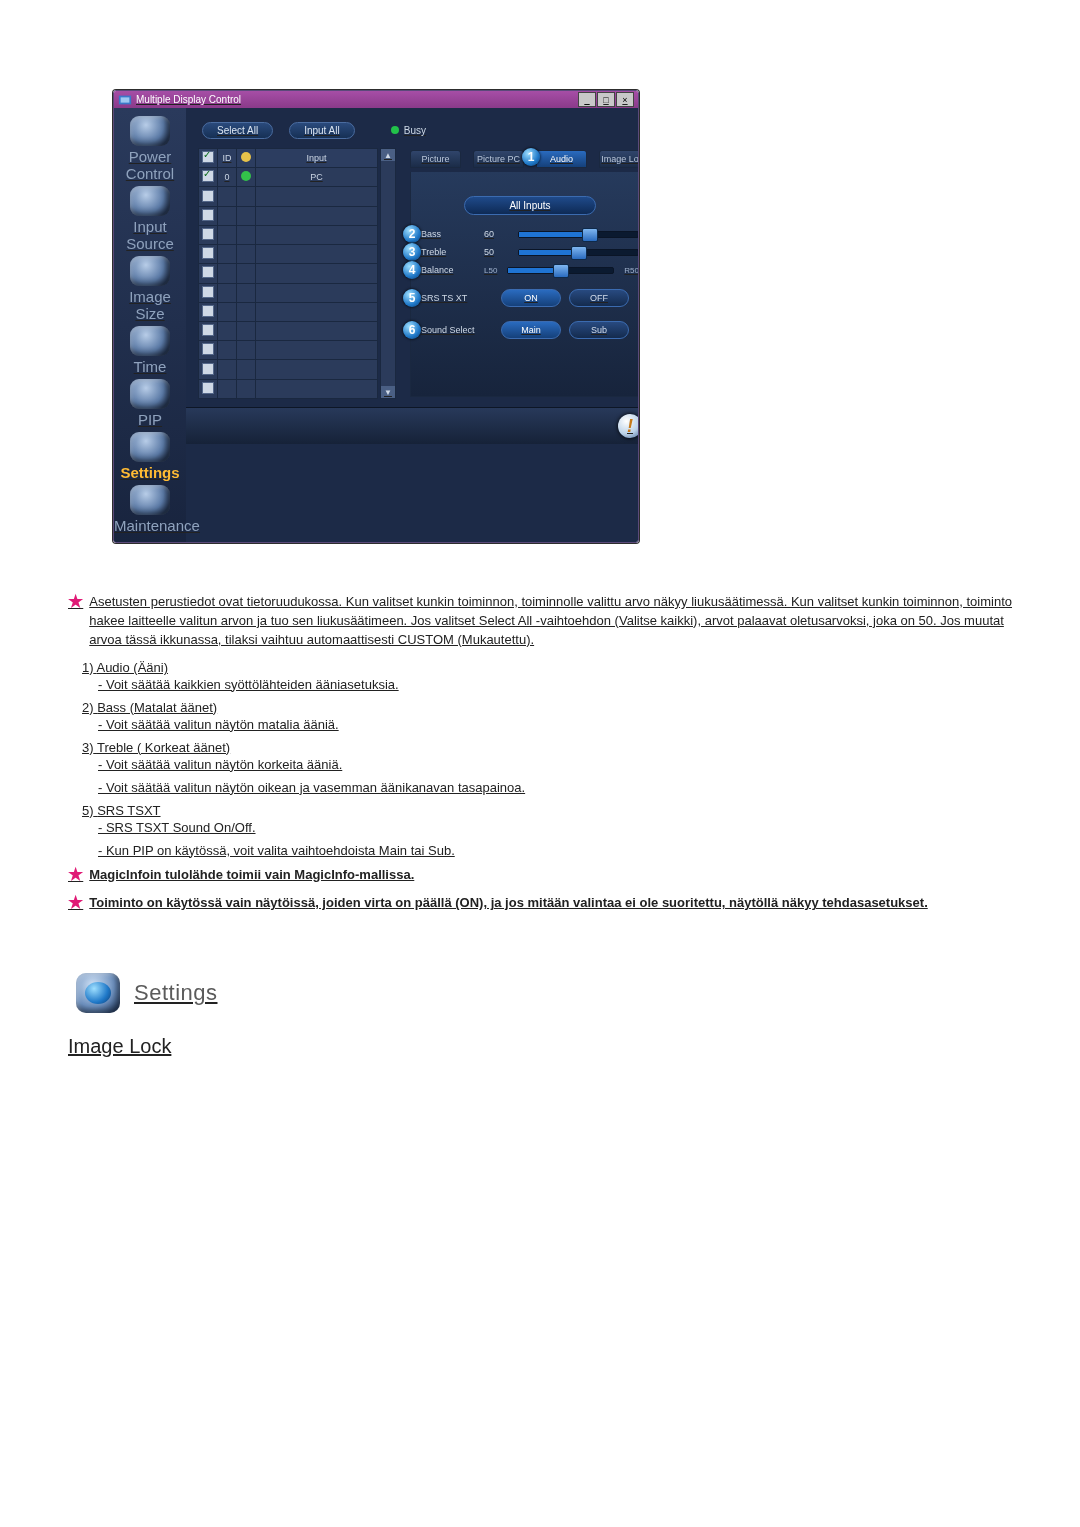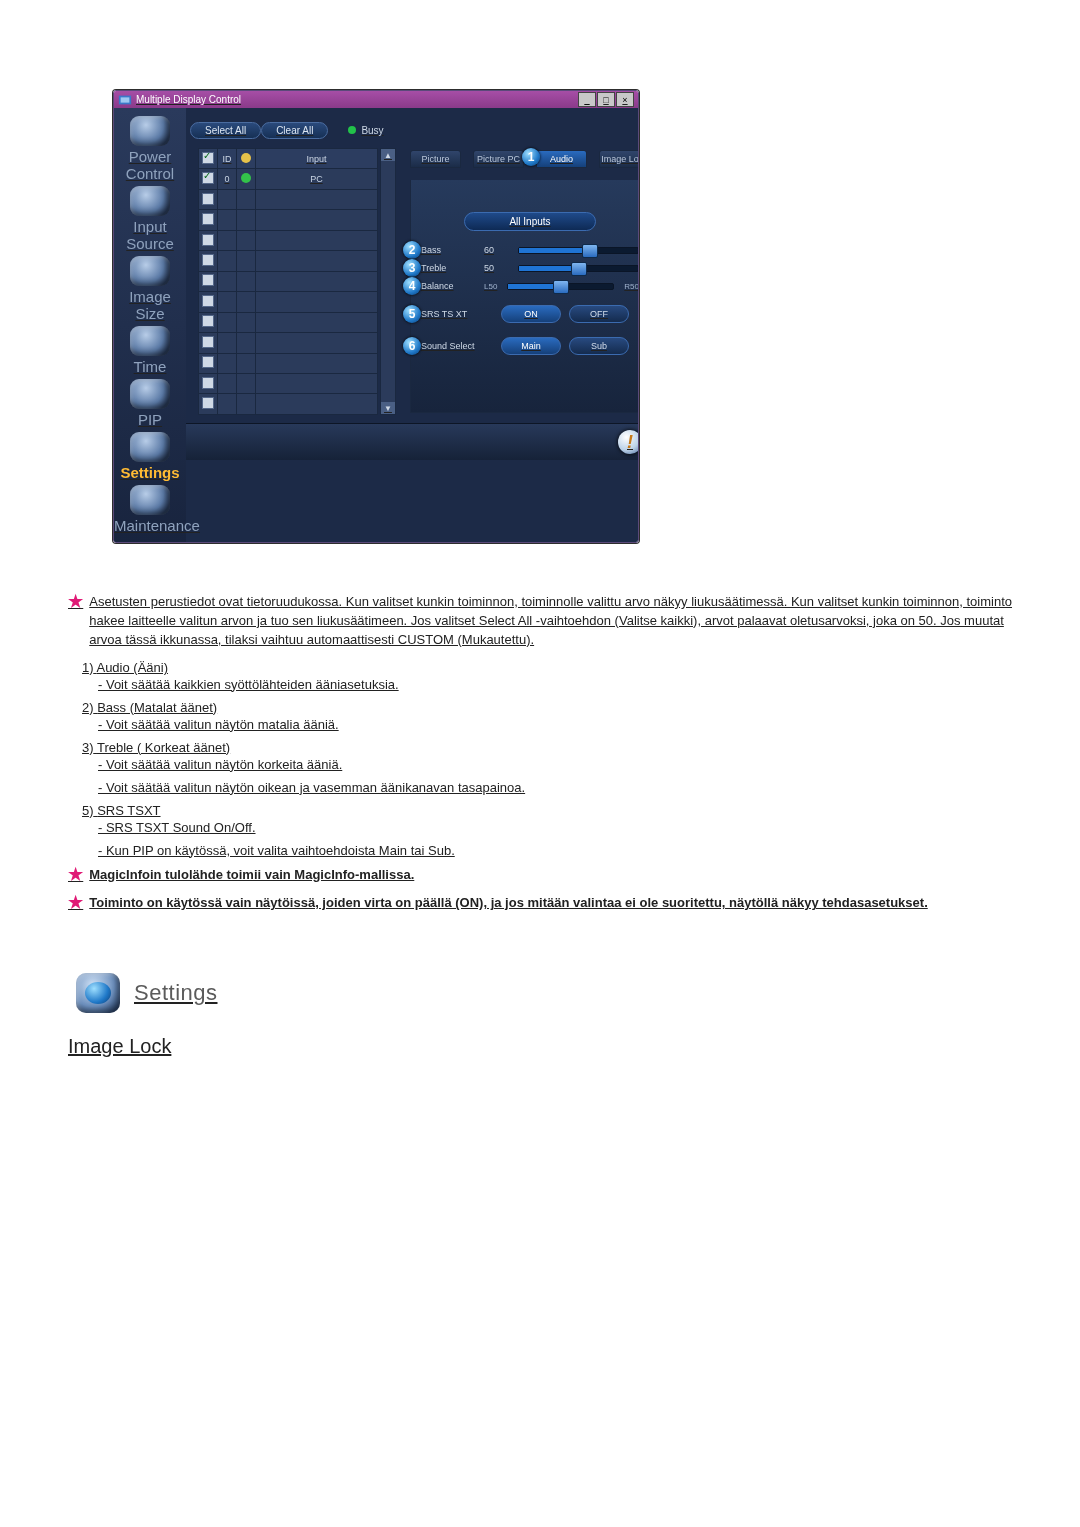--- a/index.html
+++ b/index.html
@@ -63,21 +63,21 @@
     background:radial-gradient(circle at 40% 30%,#b8cde8,#5b7aa6 55%,#2c3f60 80%);
     border-radius:9px;
     box-shadow:inset -3px -3px 6px rgba(0,0,0,.4),inset 2px 2px 4px rgba(255,255,255,.3);
   }
   .side-item.sel .lbl{color:#ffbb33;font-weight:bold;}
   
   .mid{
     flex:1;display:flex;flex-direction:column;
   }
   .mid-top{
-    height:28px;display:flex;align-items:center;gap:0;padding:8px 4px 0;
+    height:28px;display:flex;align-items:center;gap:16px;padding:8px 16px 0;
   }
   .tbtn{
     padding:2px 14px;border-radius:10px;
     background:linear-gradient(#2a4a7c,#163055);
     border:1px solid #4a6ca0;color:#dce6f2;font-size:10px;
   }
   .busy{display:flex;align-items:center;gap:5px;color:#cdd8e6;margin-left:20px;}
   .busy-dot{width:8px;height:8px;border-radius:50%;background:#22c24a;display:inline-block;}
   .grid-wrap{display:flex;padding:4px 8px 8px 12px;}
   table.grid{
@@ -93,39 +93,39 @@
   .chk.on{background:#cfd9e6;position:relative;}
   .chk.on::after{content:"✓";position:absolute;top:-3px;left:0;color:#0a6a1a;font-size:10px;}
   .stat{width:10px;height:10px;border-radius:50%;background:#33c24a;display:inline-block;}
   .warn{width:10px;height:10px;border-radius:50%;background:#e6c24a;display:inline-block;}
   .scroll{width:14px;background:#2b3b5b;border:1px solid #1a2840;margin-left:2px;display:flex;flex-direction:column;}
   .scroll .ar{height:12px;background:#4a5f84;display:flex;align-items:center;justify-content:center;color:#cfd9e6;font-size:8px;}
   
   .panel{
     width:240px;padding:6px 6px 10px;
   }
-  .tabs{display:flex;gap:12px;margin-bottom:12px;}
+  .tabs{display:flex;gap:12px;margin-bottom:4px;}
   .tab{
     flex:1;text-align:center;font-size:9px;padding:3px 0;
     background:linear-gradient(#30456b,#1b2c48);border:1px solid #1a2840;
     color:#b9c6da;border-radius:3px 3px 0 0;
   }
   .tab.sel{background:linear-gradient(#2a6bbf,#15407a);color:#fff;}
   .call{
     position:absolute;width:18px;height:18px;border-radius:50%;
     background:radial-gradient(circle at 35% 30%,#9edfff,#1f78c8 60%,#0b3b70);
     color:#fff;font-weight:bold;font-size:12px;
     display:flex;align-items:center;justify-content:center;
     box-shadow:0 0 3px #000;
   }
   .panel-body{
     position:relative;
     background:linear-gradient(#263a5c,#17243c);
     border:1px solid #1a2840;border-top:none;
-    padding:32px 10px 10px;
+    padding:24px 10px 10px;
     min-height:190px;
   }
   .all-inputs{
     margin:0 auto 14px;width:130px;text-align:center;
     padding:3px 0;border-radius:11px;
     background:linear-gradient(#1f4a8a,#0e2a55);color:#fff;font-size:10px;
     border:1px solid #3b6bb0;
   }
   .row{display:flex;align-items:center;gap:8px;margin:8px 0;position:relative;}
   .row .lab{width:55px;color:#cfd9e6;font-size:9px;}
@@ -237,21 +237,21 @@
           </div>
         <div class="side-item">
             <div class="side-ico"></div>
             <div class="lbl">Maintenance</div>
           </div>
       </div>
 
       <div class="mid">
         <div class="mid-top">
           <span class="tbtn">Select All</span>
-          <span class="tbtn">Clear All</span>
+          <span class="tbtn">Input All</span>
           <span class="busy">
               <span class="busy-dot"></span>
               <span>Busy</span>
             </span>
         </div>
 
         <div style="display:flex;">
 
           <div class="grid-wrap">
             <table class="grid">

